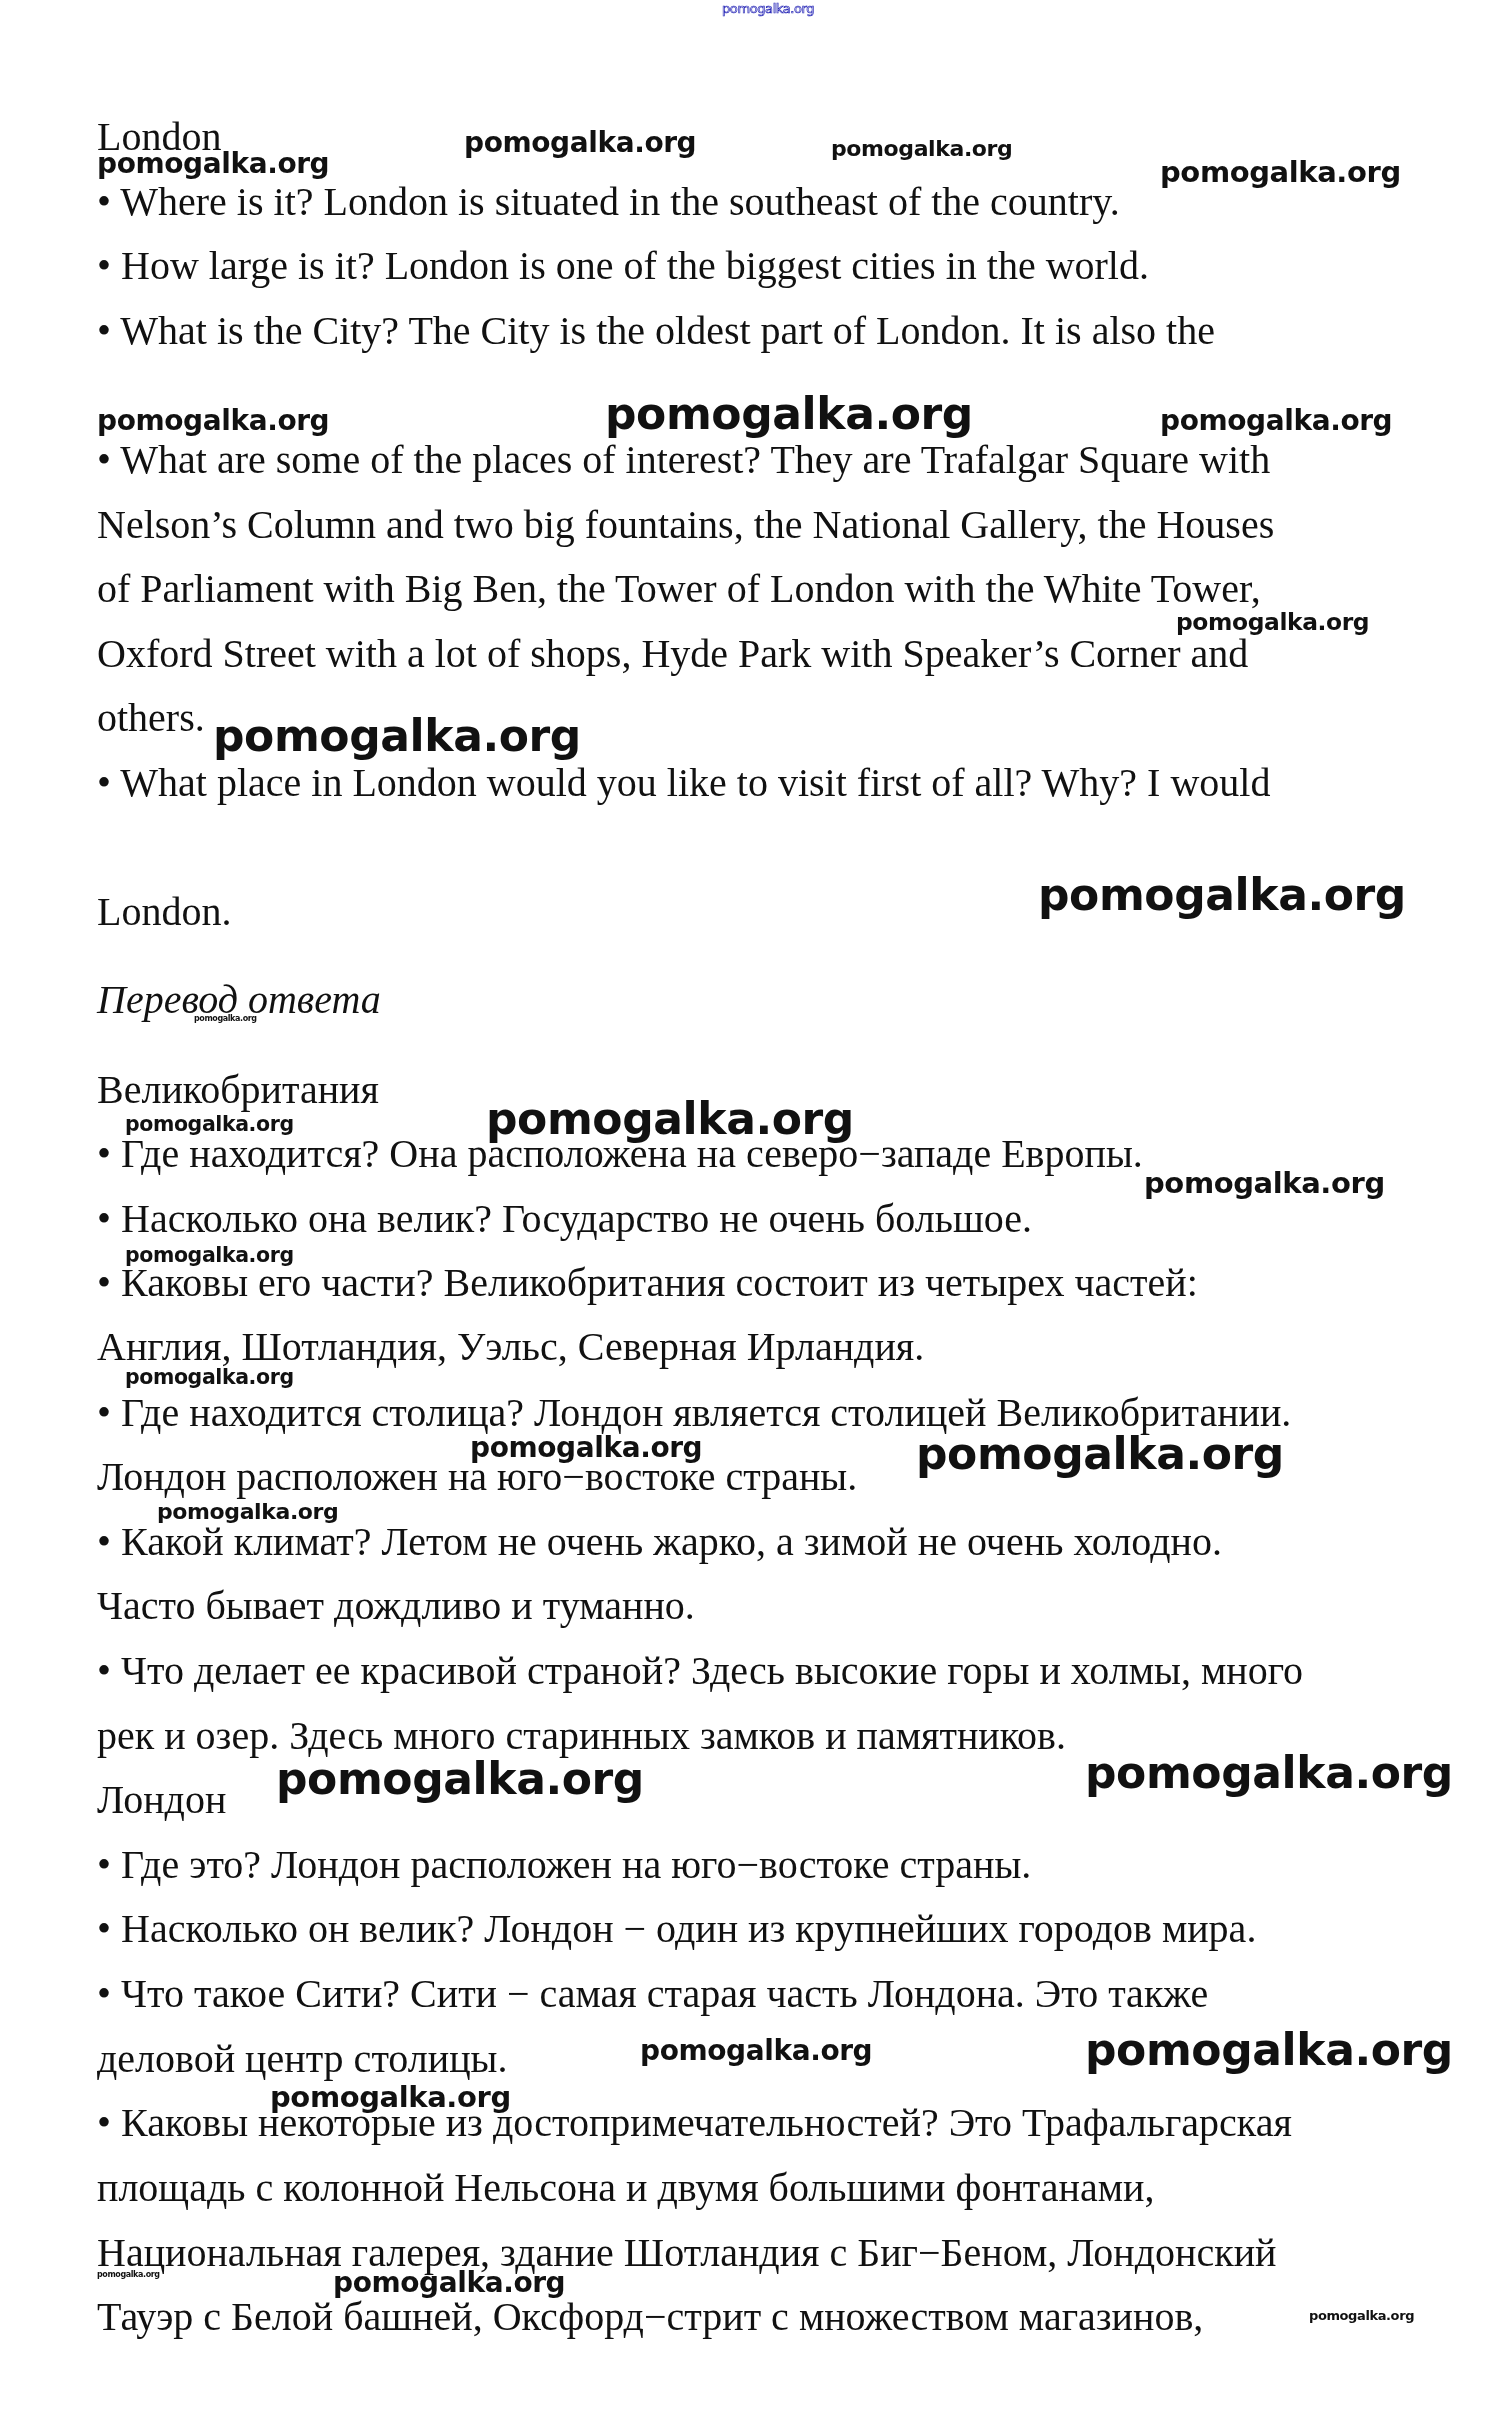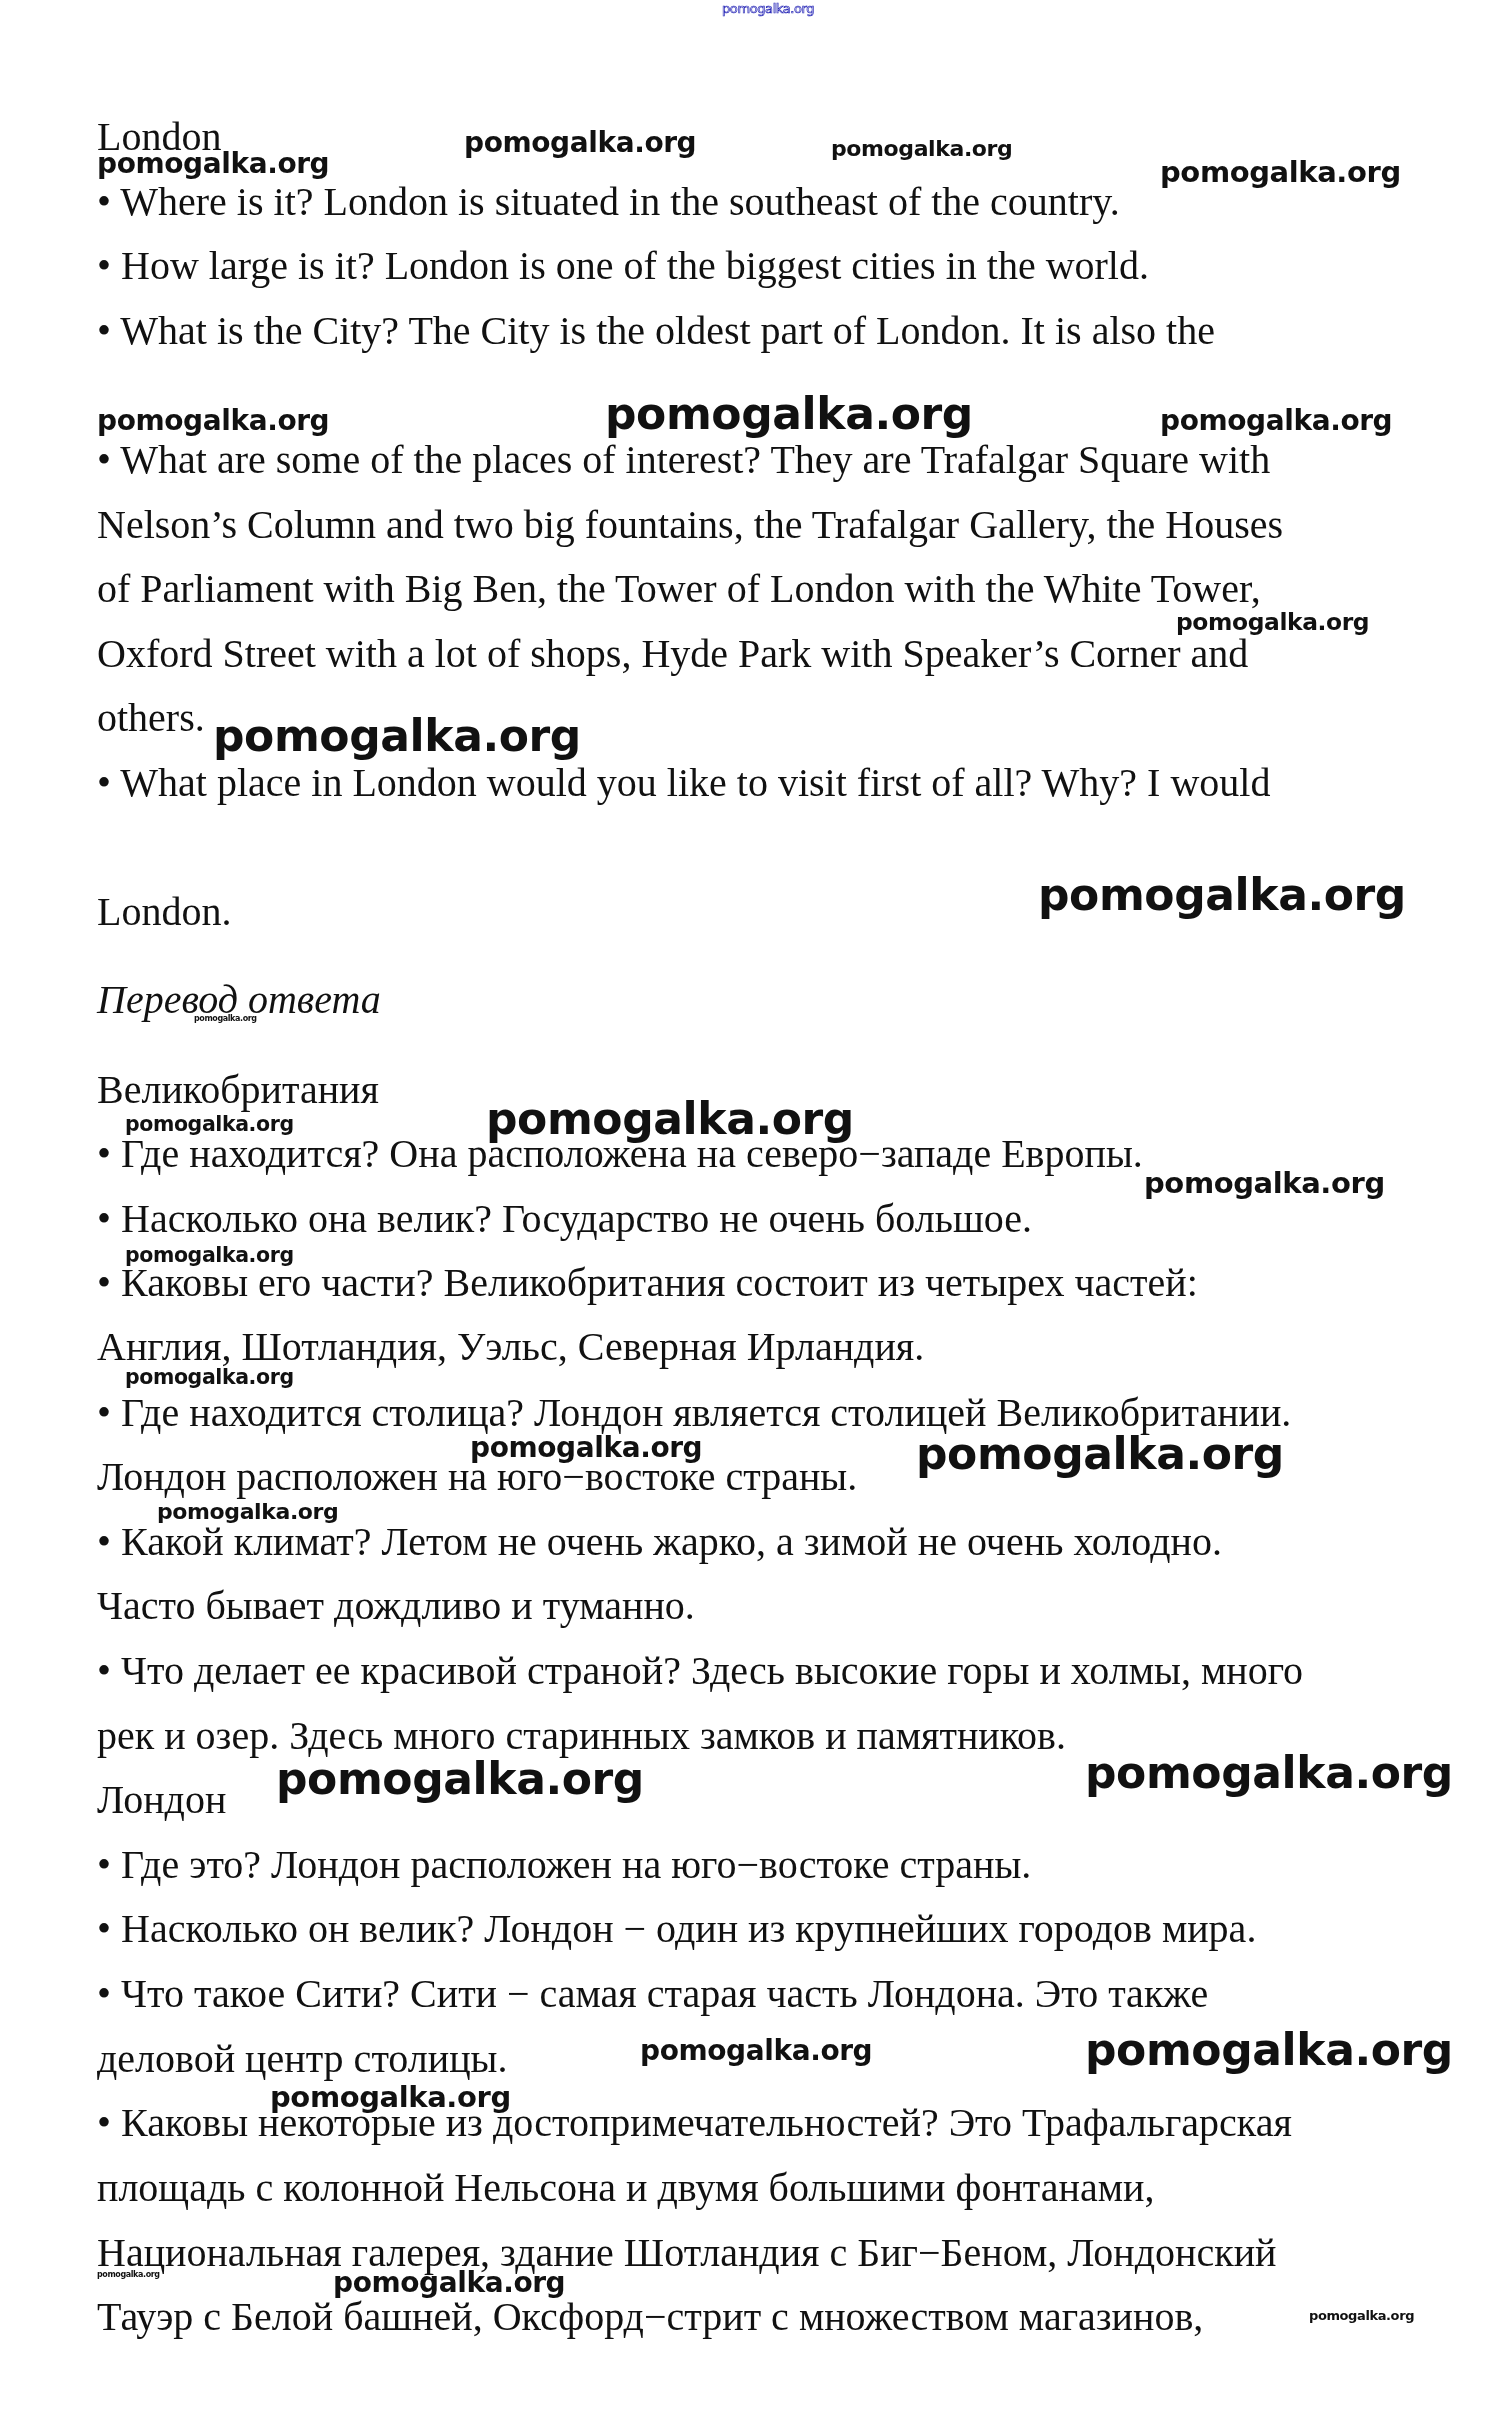--- a/index.html
+++ b/index.html
@@ -35,21 +35,21 @@
 
 <div class="page">
 
   <div class="wm top" style="left:722px; top:1.5px; font-size:13px;">pomogalka.org</div>
 
   <div class="line" style="top:117px;">London</div>
   <div class="line" style="top:182px;">• Where is it? London is situated in the southeast of the country.</div>
   <div class="line" style="top:246px;">• How large is it? London is one of the biggest cities in the world.</div>
   <div class="line" style="top:311px;">• What is the City? The City is the oldest part of London. It is also the</div>
   <div class="line" style="top:440px;">• What are some of the places of interest? They are Trafalgar Square with</div>
-  <div class="line" style="top:505px;">Nelson’s Column and two big fountains, the Trafalgar Gallery, the Houses</div>
+  <div class="line" style="top:505px;">Nelson’s Column and two big fountains, the National Gallery, the Houses</div>
   <div class="line" style="top:569px;">of Parliament with Big Ben, the Tower of London with the White Tower,</div>
   <div class="line" style="top:634px;">Oxford Street with a lot of shops, Hyde Park with Speaker’s Corner and</div>
   <div class="line" style="top:698px;">others.</div>
   <div class="line" style="top:763px;">• What place in London would you like to visit first of all? Why? I would</div>
   <div class="line" style="top:892px;">London.</div>
 
   <div class="line italic" style="top:980px;">Перевод ответа</div>
 
   <div class="line" style="top:1070px;">Великобритания</div>
   <div class="line" style="top:1134px;">• Где находится? Она расположена на северо−западе Европы.</div>

